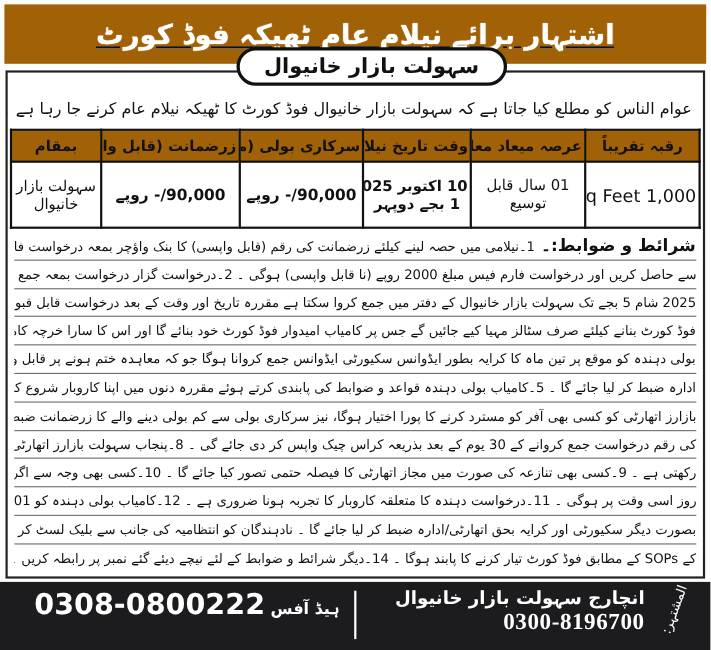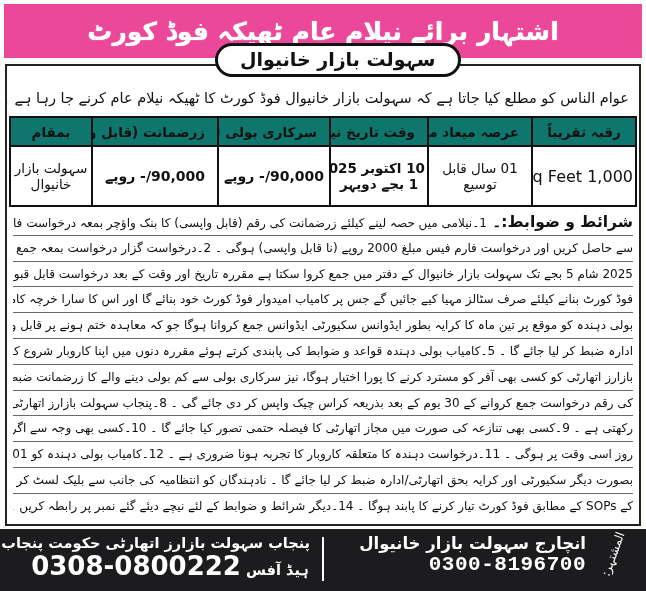--- a/index.html
+++ b/index.html
@@ -2,63 +2,63 @@
 <html lang="ur" dir="rtl"><head>
 <meta charset="utf-8">
 <style>
   * { margin:0; padding:0; box-sizing:border-box; }
   html,body { width:646px; height:591px; background:#ffffff; overflow:hidden;
               font-family:"DejaVu Sans", sans-serif; color:#111; }
   .page { position:relative; width:646px; height:591px; background:#fdfdfc; }
 
   
   .banner { position:absolute; left:4px; top:4px; width:638px; height:54px;
-            background:#ec4899; display:flex; align-items:center; justify-content:center; }
+            background:#a16207; display:flex; align-items:center; justify-content:center;text-decoration:underline; }
   .banner-title { color:#ffffff; font-weight:bold; font-size:25px; letter-spacing:.5px;
                   text-shadow:0 0 1px #fff; white-space:nowrap; }
 
   
   .pill { position:absolute; top:43px; left:50%; transform:translateX(-44%);
           background:#ffffff; border:3px solid #111; border-radius:20px;
           padding:2px 22px 4px 22px; z-index:5; }
   .pill-text { font-weight:bold; font-size:19px; color:#111; white-space:nowrap; }
 
   
   .frame { position:absolute; left:5px; top:64px; width:636px; height:462px;
            border:2px solid #222; background:#fff; }
 
   .intro { padding:24px 10px 4px 10px; text-align:right; direction:rtl;
            font-size:14.5px; font-weight:500; white-space:nowrap; overflow:hidden; }
 
   
   table.offer { width:626px; margin:6px auto 0 auto; border-collapse:collapse;
                 table-layout:fixed; direction:rtl; }
-  table.offer th { background:#0f766e; border:2px solid #111; font-size:13.5px;
-                   font-weight:bold; height:29px; padding:1px 12px; white-space:nowrap; overflow:hidden; }
+  table.offer th { background:#a16207; border:2px solid #111; font-size:13.5px;
+                   font-weight:bold; height:29px; padding:1px 2px; white-space:nowrap; overflow:hidden; }
   table.offer td { background:#fff; border:2px solid #111; text-align:center;
                    height:60px; font-size:13.5px; padding:2px; overflow:hidden; }
   .num { font-weight:bold; font-size:14px; direction:rtl; white-space:nowrap; }
   .latin { font-size:16px; direction:ltr; white-space:nowrap; }
   .dt-line { display:block; font-weight:bold; font-size:13.5px; white-space:nowrap; }
 
   
   .terms { margin:3px 6px 0 6px; direction:rtl; }
   .term-line { height:25.8px; line-height:25.8px; border-bottom:1px solid #6a6a6a;
                font-size:12px; text-align:right; white-space:nowrap; overflow:hidden; }
   .term-line:last-child { border-bottom:none; text-align:center; }
   .terms-heading { font-weight:bold; font-size:15.5px; letter-spacing:1px;margin-top:20px; }
 
   
   .footer { position:absolute; left:0; bottom:0; width:646px; height:62px;
             background:#1c1c1e; color:#fff; }
   .adv-label { position:absolute; right:10px; top:18px; transform:rotate(-70deg);
                transform-origin:center; font-size:12px; white-space:nowrap; }
   .f-right { position:absolute; right:60px; top:5px; width:270px; text-align:right; }
   .f-right-title { font-weight:bold; font-size:16.5px; white-space:nowrap; }
-  .f-phone { font-weight:bold; font-size:21px; font-family:Liberation Mono, monospace;
+  .f-phone { font-weight:bold; font-size:21px; font-family:Liberation Serif, serif;
              direction:ltr; letter-spacing:.5px; }
   .divider { position:absolute; left:322px; top:8px; width:2px; height:44px; background:#fff; }
   .f-left { position:absolute; left:30px; top:6px; width:280px; text-align:center; direction:rtl; }
   .f-left-title { font-weight:bold; font-size:14.5px; white-space:nowrap; }
   .f-left-row { font-size:14.5px; font-weight:bold; white-space:nowrap; }
   .f-left-row .f-phone2 { font-size:26px; font-weight:bold; }
 </style>
 </head>
 <body>
 
@@ -140,21 +140,20 @@
   </div>
 
   <div class="footer">
     <div class="adv-label">المشتہر:</div>
     <div class="f-right">
       <div class="f-right-title">انچارج سہولت بازار خانیوال</div>
       <div class="f-phone">0300-8196700</div>
     </div>
     <div class="divider"></div>
     <div class="f-left">
-      <div class="f-left-title">پنجاب سہولت بازارز اتھارٹی حکومت پنجاب</div>
       <div class="f-left-row">
         <span>ہیڈ آفس</span>
         <span class="f-phone2" dir="ltr">0308-0800222</span>
       </div>
     </div>
   </div>
 
 </div>
 
 </body></html>

